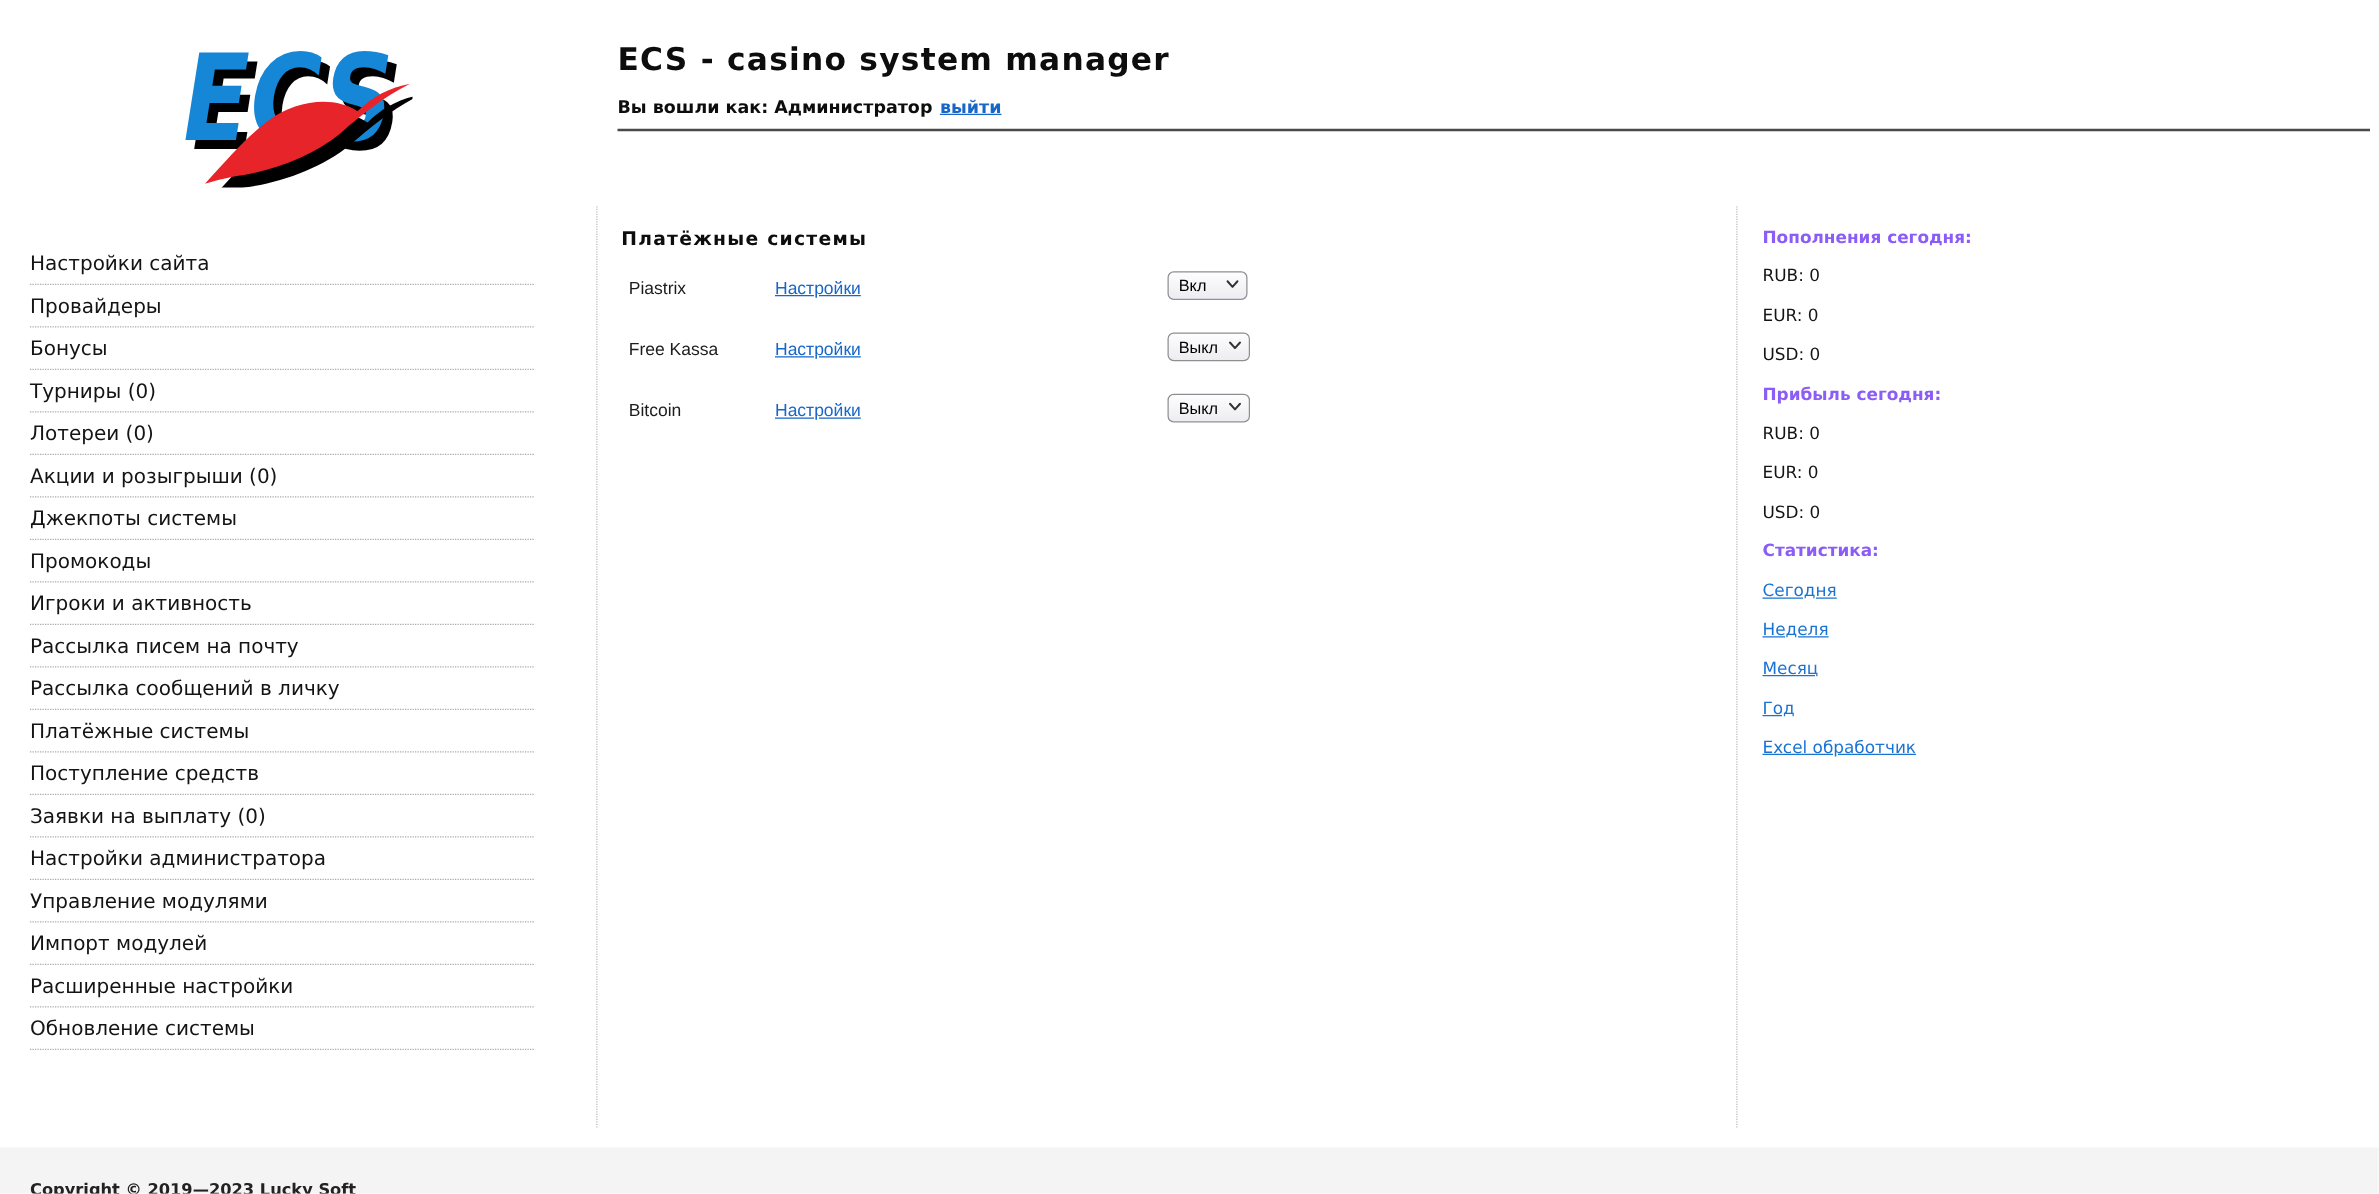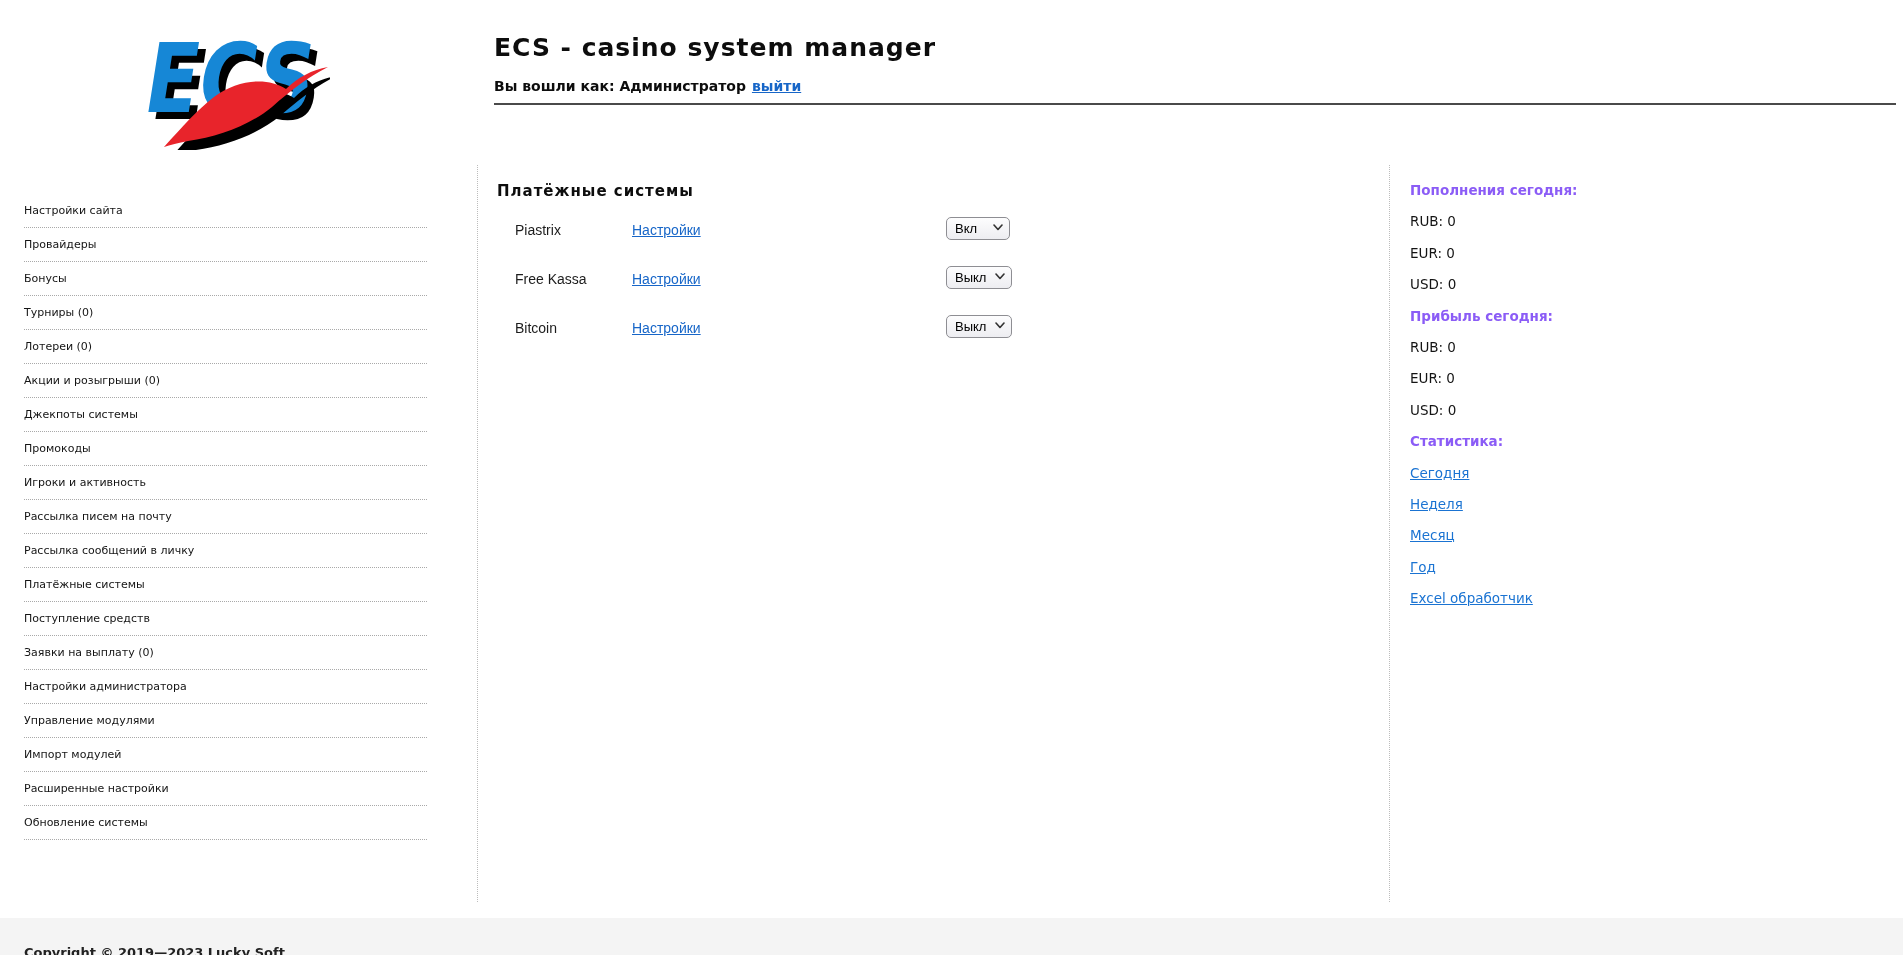--- a/index.html
+++ b/index.html
@@ -13,30 +13,30 @@
   .logo{position:absolute;left:140px;top:18px;width:190px;height:132px;cursor:pointer;}
   .page-title{position:absolute;left:494px;top:33px;font-size:25px;font-weight:bold;letter-spacing:1px;color:#0d0d0d;white-space:nowrap;}
   .login-line{position:absolute;left:494px;top:78px;font-size:14px;font-weight:bold;color:#0d0d0d;white-space:nowrap;}
   .login-line a{color:#1766c8;text-decoration:underline;margin-left:6px;cursor:pointer;}
   .header-rule{position:absolute;left:494px;top:103px;width:1402px;height:2px;background:#4a4a4a;}
   
   .sidebar{position:absolute;left:24px;top:194px;width:403px;}
   .sidebar .item{
     height:33px;display:flex;align-items:center;
     border-bottom:1px dotted #a9a9a9;
-    font-size:11px;color:#141414;cursor:pointer;white-space:nowrap;text-align:center;
+    font-size:16px;color:#141414;cursor:pointer;white-space:nowrap;text-align:center;
   }
   
   .vdiv{position:absolute;top:165px;height:737px;width:0;border-left:1px dotted #bcbcbc;}
   .vdiv.left{left:477px;}
   .vdiv.right{left:1389px;}
   
   .main-heading{position:absolute;left:497px;top:182px;font-size:15px;font-weight:bold;letter-spacing:1px;color:#0d0d0d;}
   .payments{position:absolute;left:503px;top:218px;width:620px;}
-  .payment-row{position:relative;height:49px;margin-left:12px;}
+  .payment-row{position:relative;height:49px;}
   .payment-row .pname{
     position:absolute;left:0;top:4px;
     font-family:"Liberation Sans",sans-serif;font-size:14px;color:#1c1c1c;white-space:nowrap;
   }
   .payment-row .plink{
     position:absolute;left:117px;top:4px;
     font-family:"Liberation Sans",sans-serif;font-size:14px;
     color:#1766c8;text-decoration:underline;cursor:pointer;white-space:nowrap;
   }
   .selwrap{position:absolute;left:431px;top:-1px;display:inline-block;}

